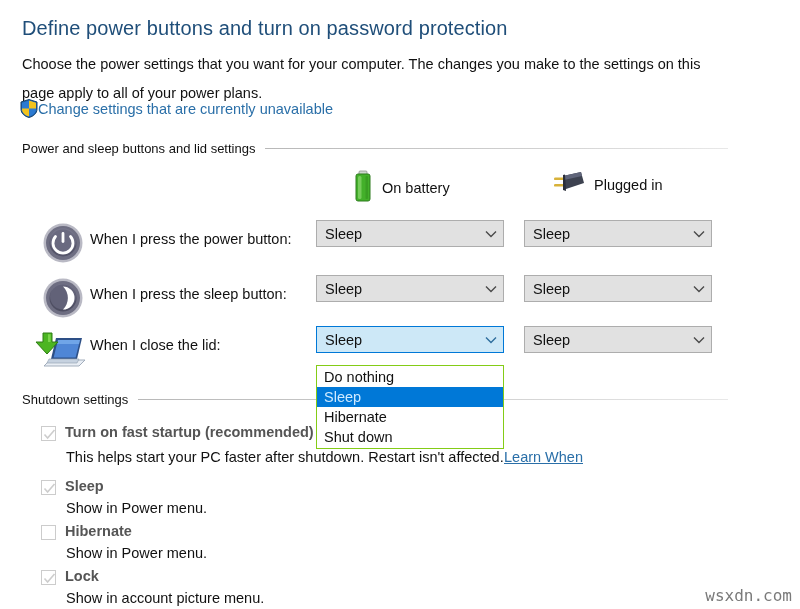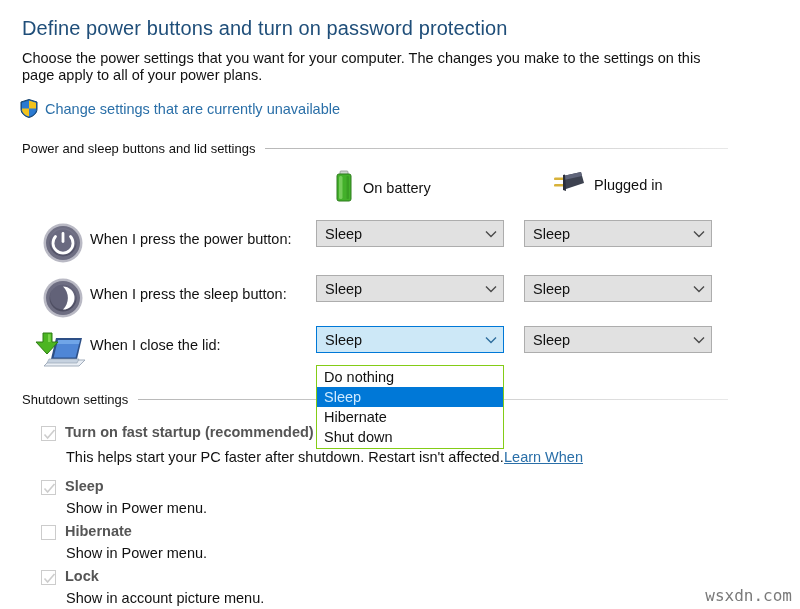--- a/index.html
+++ b/index.html
@@ -24,32 +24,31 @@
     font-weight: 400;
     letter-spacing: 0.1px;
     white-space: nowrap;
   }
   #intro {
     position: absolute;
     left: 22px;
     top: 50px;
     width: 700px;
     font-size: 14.5px;
-    line-height: 17px;
+    line-height: 29px;
     color: #111111;
   }
 
   
   #uac-row {
     position: absolute;
     left: 20px;
     top: 99px;
     display: flex;
     align-items: center;
-    gap: 7px;
   }
   .shield {
     width: 18px;
     height: 19px;
     display: block;
   }
   #uac-link {
     font-size: 14.5px;
     color: #2a6fa8;
     cursor: pointer;
@@ -78,21 +77,21 @@
   #group-shutdown { top: 392px; }
 
   
   .col-head {
     position: absolute;
     top: 170px;
     display: flex;
     align-items: center;
     gap: 9px;
   }
-  #col-battery { left: 334px; }
+  #col-battery { left: 353px; }
   #col-plugged { left: 551px; }
   .col-head .ch-label {
     font-size: 14.5px;
     color: #111111;
     white-space: nowrap;
   }
 
   
   .setting-row {
     position: absolute;

